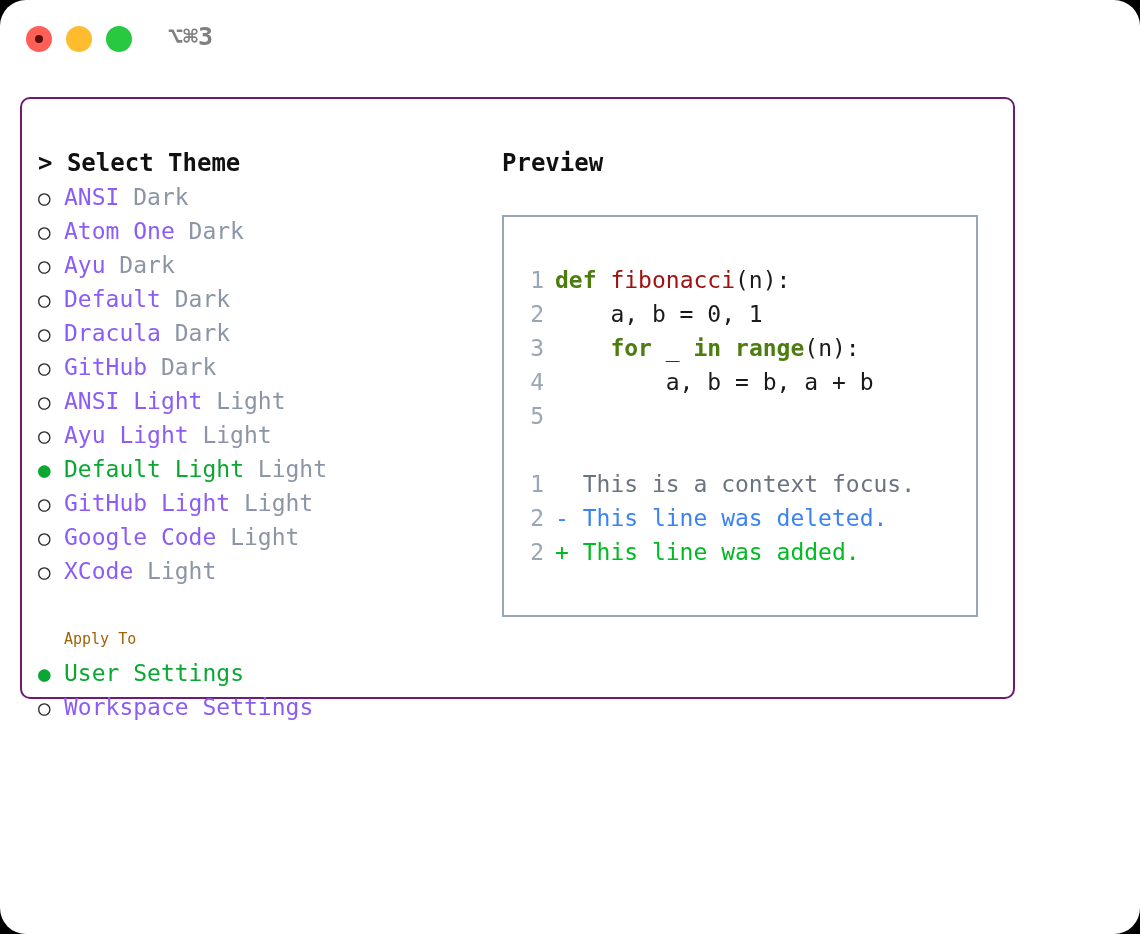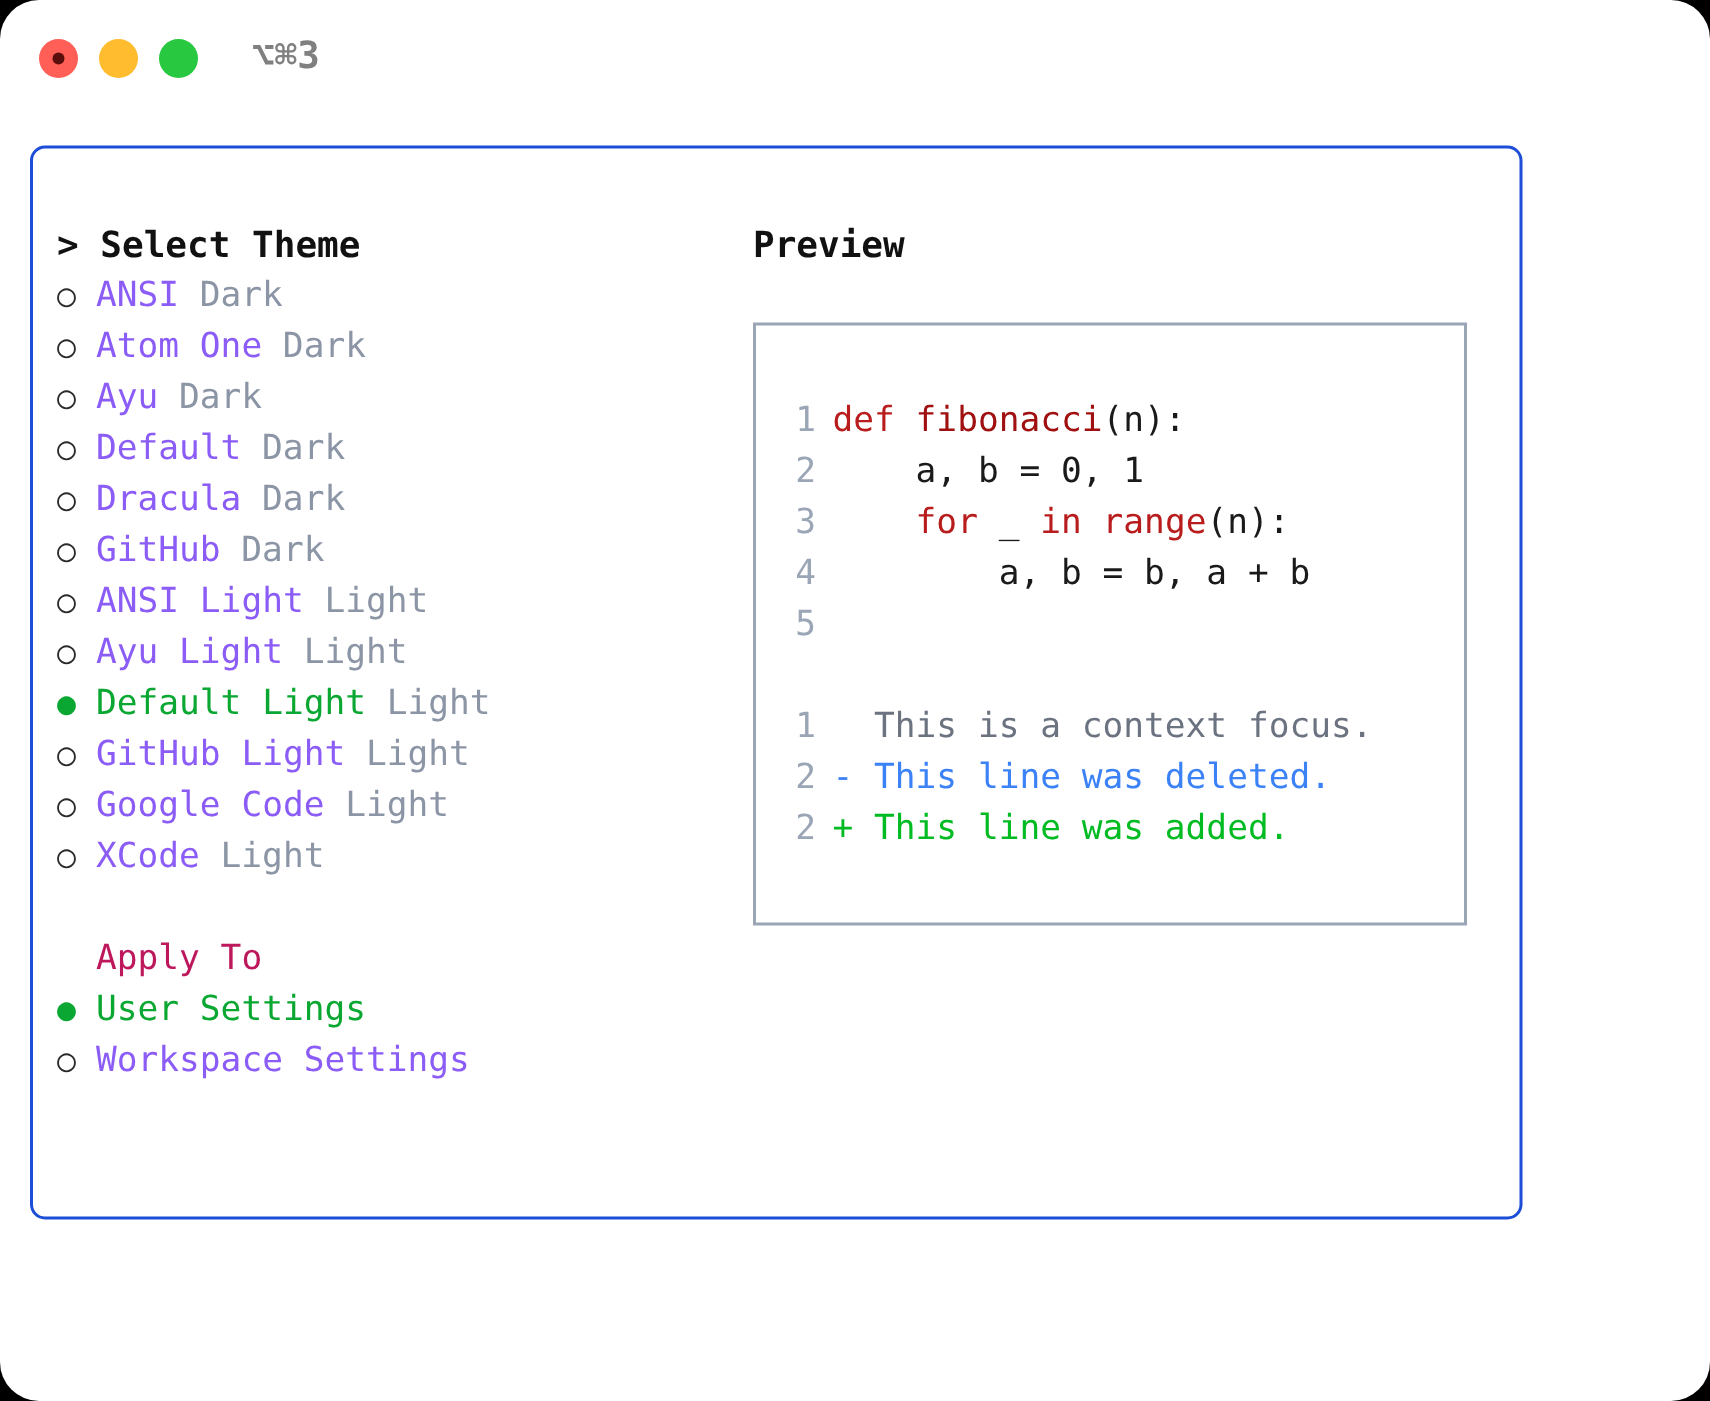--- a/index.html
+++ b/index.html
@@ -60,22 +60,22 @@
     letter-spacing: 0px;
     white-space: pre;
   }
 
   
   #panel {
     position: absolute;
     left: 20px;
     top: 97px;
     width: 995px;
-    height: 716px;
-    border: 2px solid #1d4ed8;
+    height: 602px;
+    border: 2px solid #701a75;
     border-radius: 10px;
     box-sizing: border-box;
     background: #ffffff;
   }
 
   
   #left-col {
     position: absolute;
     left: 16px;
     top: 47px;
@@ -107,22 +107,22 @@
   .opt-label { color: #8b5cf6; }
   .opt-row.selected .opt-label { color: #0aa832; }
   .opt-tag {
     color: #8b95a5;
     margin-left: 0.6em;
   }
 
   
   #apply-group { margin-top: 34px; }
   #apply-title {
-    font-size: 23px;
-    color: #be185d;
+    font-size: 15px;
+    color: #a16207;
     height: 34px;
     line-height: 34px;
     padding-left: 26px;
     white-space: pre;
   }
 
   #hint {
     margin-top: 34px;
     font-size: 23px;
     color: #8b95a5;
@@ -169,21 +169,21 @@
     white-space: pre;
   }
   .ln {
     width: 26px;
     flex: 0 0 26px;
     text-align: right;
     color: #9aa5b5;
     margin-right: 11px;
   }
   .code-body { color: #1a1a1a; }
-  .kw   { color: #b91c1c; }
+  .kw   { color: #4d7c0f; font-weight: bold; }
   .fn   { color: #a01010; }
   .blank-line { height: 34px; }
 
   .diff-ctx { color: #6b7280; }
   .diff-del { color: #3b82f6; }
   .diff-add { color: #00bb22; }
 </style>
 </head>
 <body>
 

